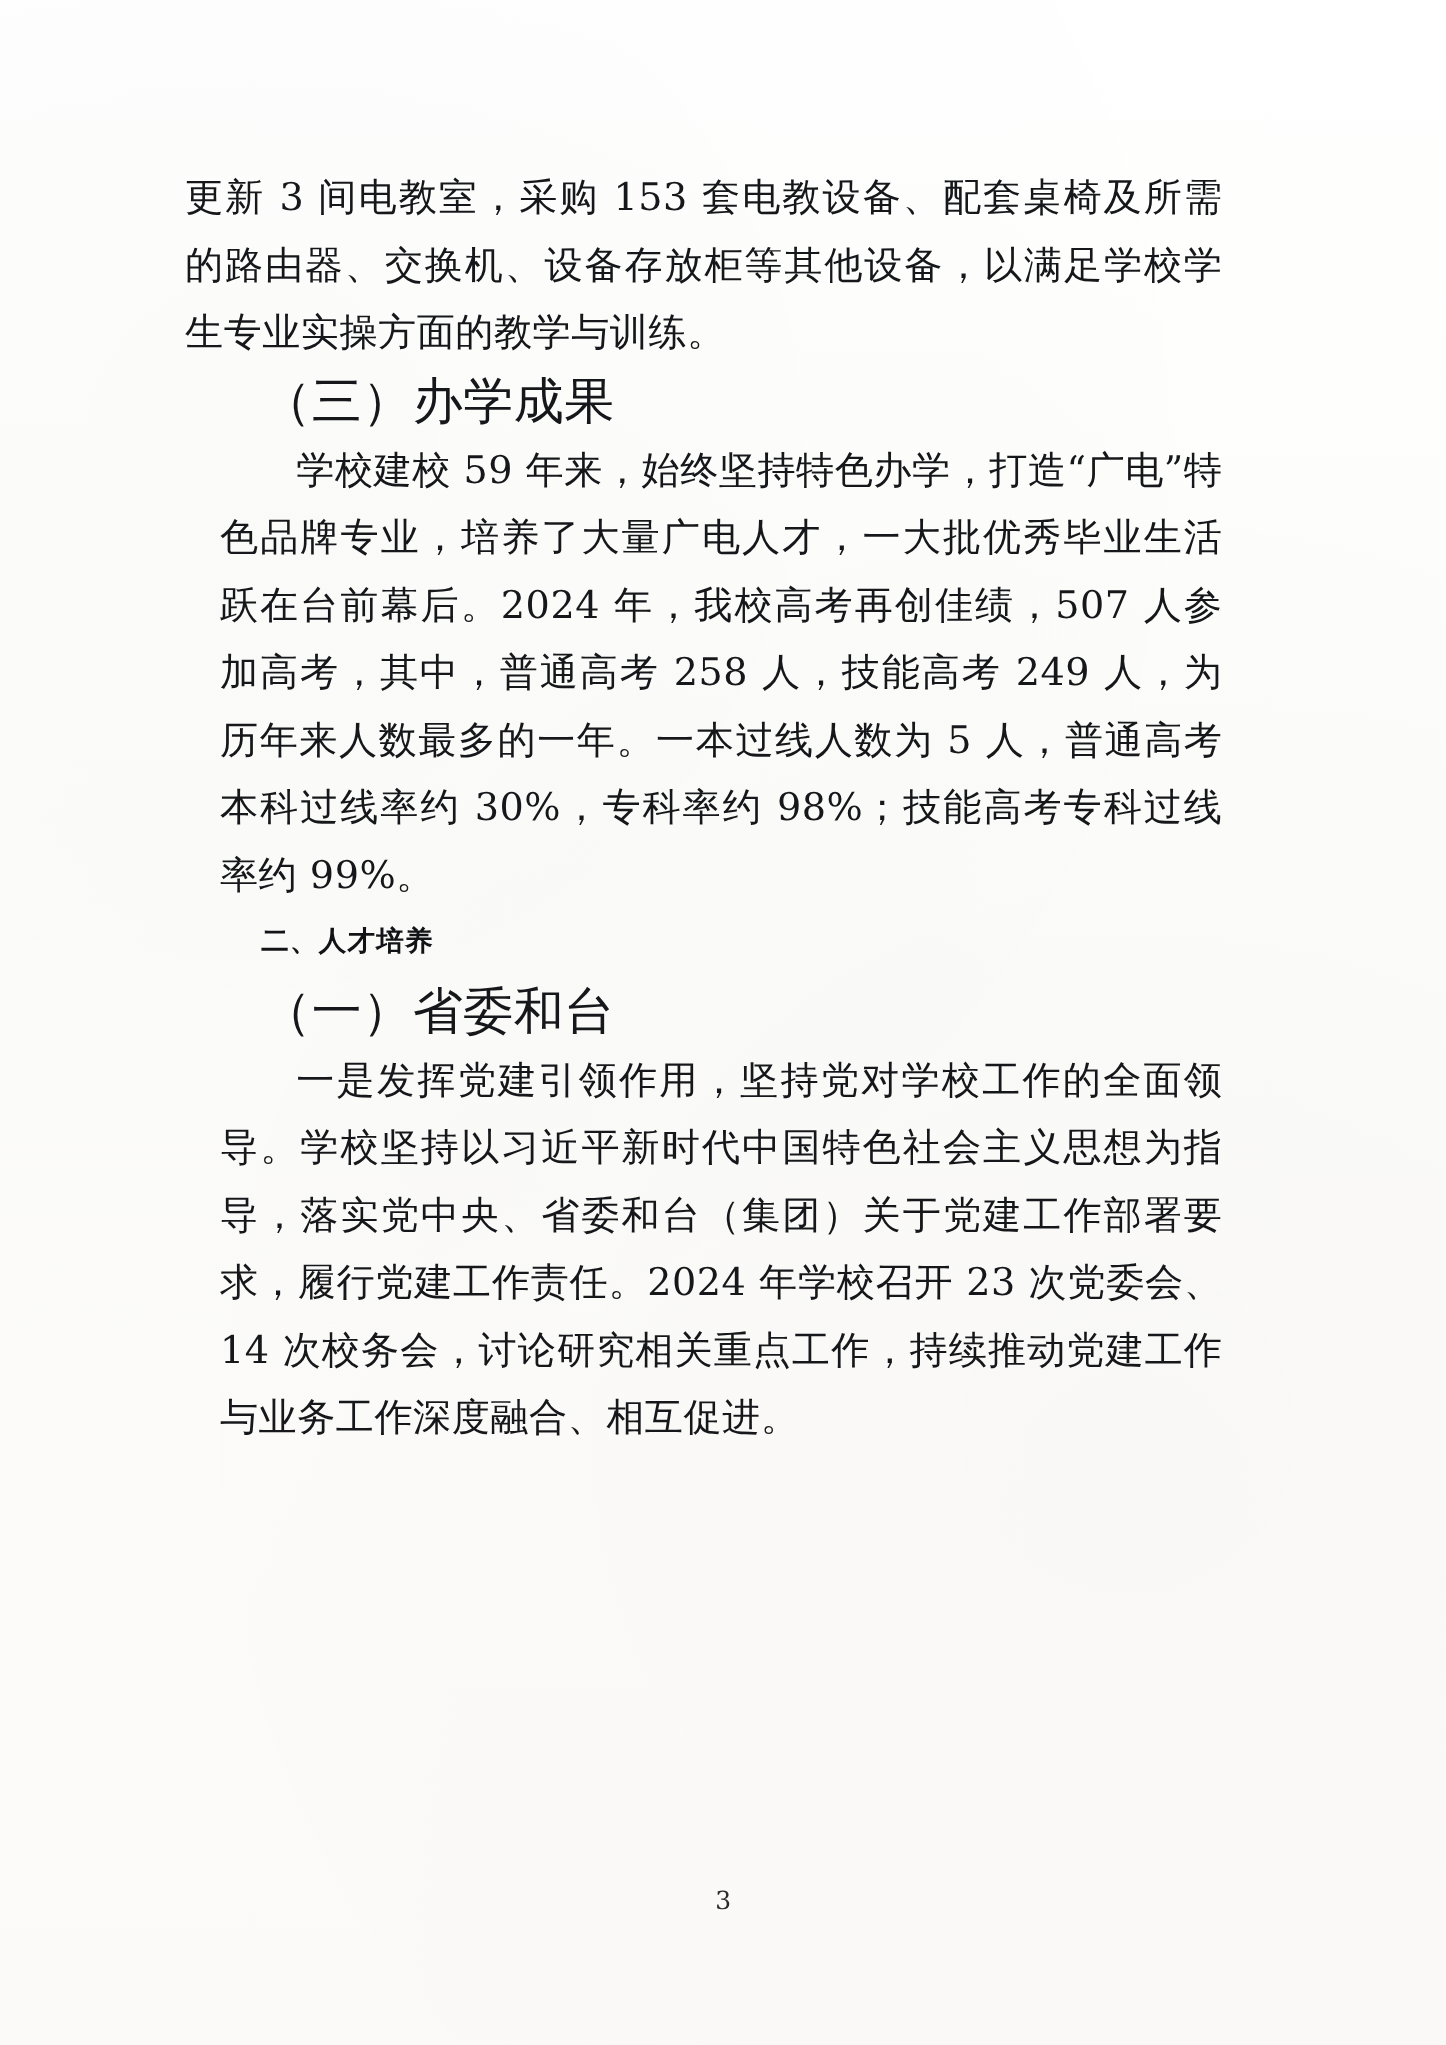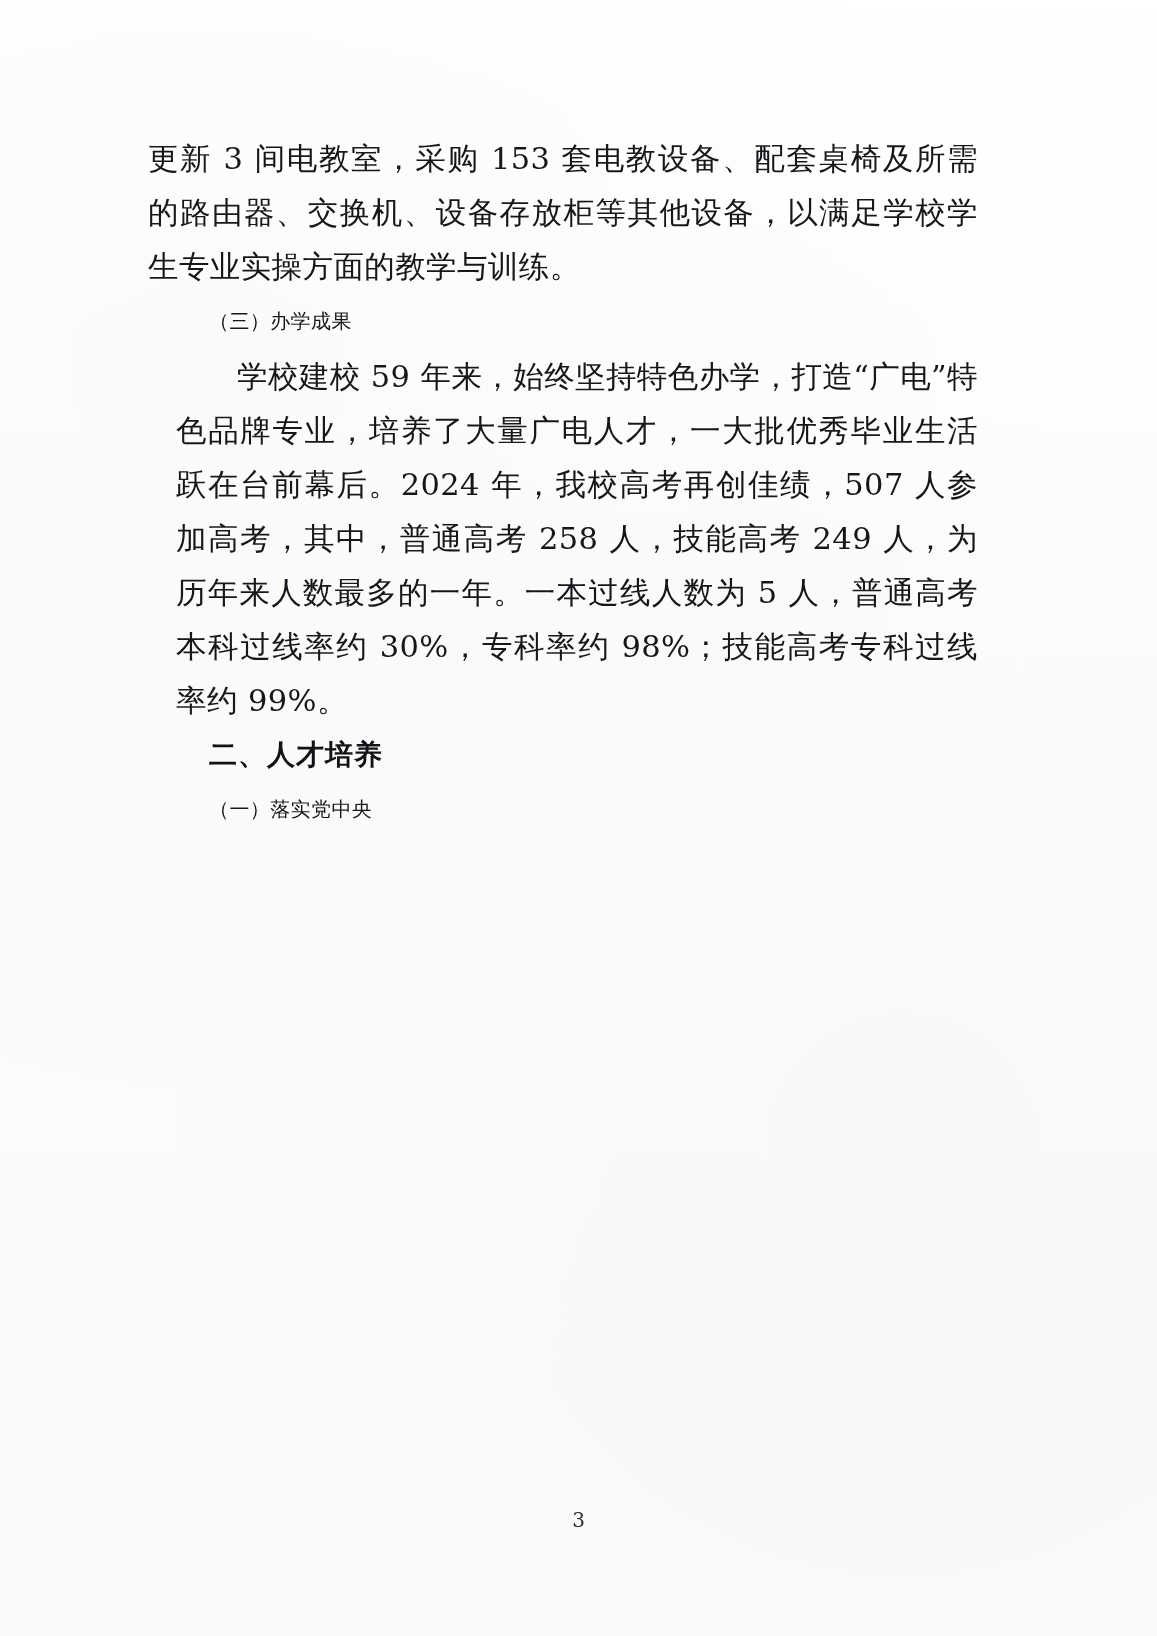--- a/index.html
+++ b/index.html
@@ -42,31 +42,31 @@
     text-justify: inter-ideograph;
     margin: 0 0 0 0;
     font-family: "DejaVu Serif", "Liberation Serif", serif;
   }
   .indent {
     text-indent: 61px;
   }
   .gap-sm { margin-top: 2px; margin-left: 28px; }
   .gap-lg { margin-top: 30px; }
   .heading {
-    font-size: 28px;
+    font-size: 22px;
     line-height: 54px;
     font-weight: bold;
     color: #121316;
     text-indent: 61px;
     letter-spacing: 1px;
     margin: 0;
-    font-family: Liberation Sans, sans-serif;
+    font-family: Liberation Mono, monospace;
   }
   .subheading {
-    font-size: 20px;
+    font-size: 40px;
     line-height: 54px;
     color: #16171a;
     text-indent: 61px;
     letter-spacing: 0.4px;
     margin: 0;
   }
   .page-number {
     position: absolute;
     left: 0;
     right: 0;
@@ -87,19 +87,20 @@
 
     <p class="para">更新 3 间电教室，采购 153 套电教设备、配套桌椅及所需的路由器、交换机、设备存放柜等其他设备，以满足学校学生专业实操方面的教学与训练。</p>
 
     <p class="subheading gap-sm">（三）办学成果</p>
 
     <p class="para indent gap-sm">学校建校 59 年来，始终坚持特色办学，打造“广电”特色品牌专业，培养了大量广电人才，一大批优秀毕业生活跃在台前幕后。2024 年，我校高考再创佳绩，507 人参加高考，其中，普通高考 258 人，技能高考 249 人，为历年来人数最多的一年。一本过线人数为 5 人，普通高考本科过线率约 30%，专科率约 98%；技能高考专科过线率约 99%。</p>
 
 
     <p class="heading gap-lg">二、人才培养</p>
 
-    <p class="subheading gap-sm">（一）落实党中央</p>
+    <p class="subheading gap-sm">（一）省委和台</p>
 
+    <p class="para indent gap-sm">一是发挥党建引领作用，坚持党对学校工作的全面领导。学校坚持以习近平新时代中国特色社会主义思想为指导，落实党中央、省委和台（集团）关于党建工作部署要求，履行党建工作责任。2024 年学校召开 23 次党委会、14 次校务会，讨论研究相关重点工作，持续推动党建工作与业务工作深度融合、相互促进。</p>
 
   </div>
 
   <div class="page-number">3</div>
 </div>
 
 </body></html>

